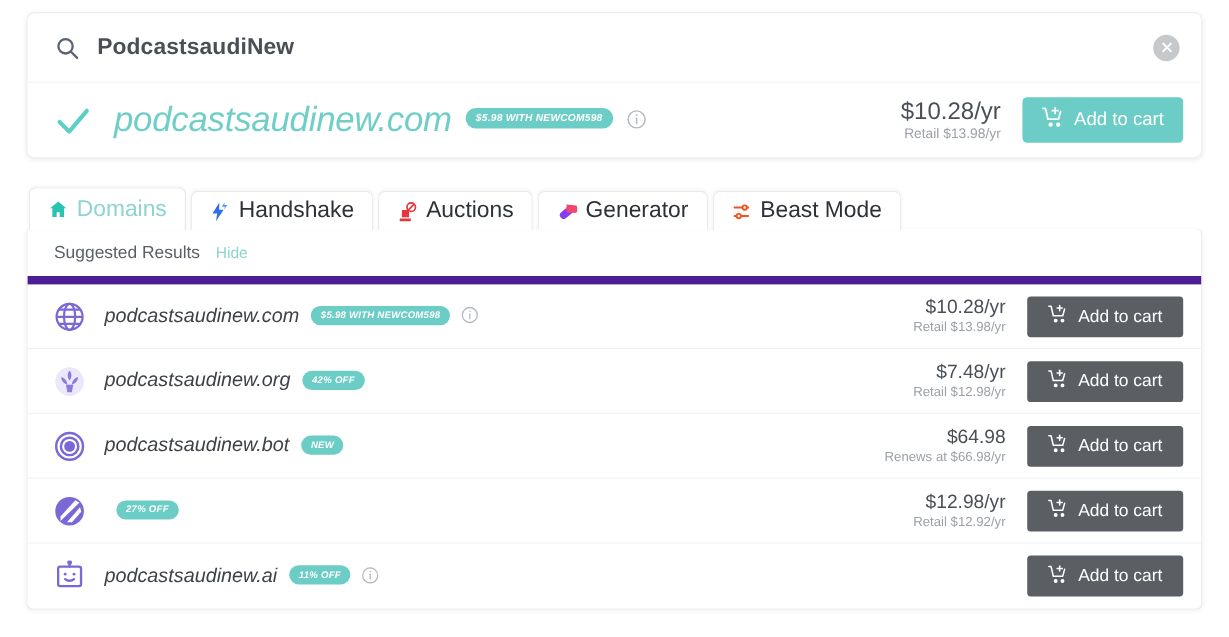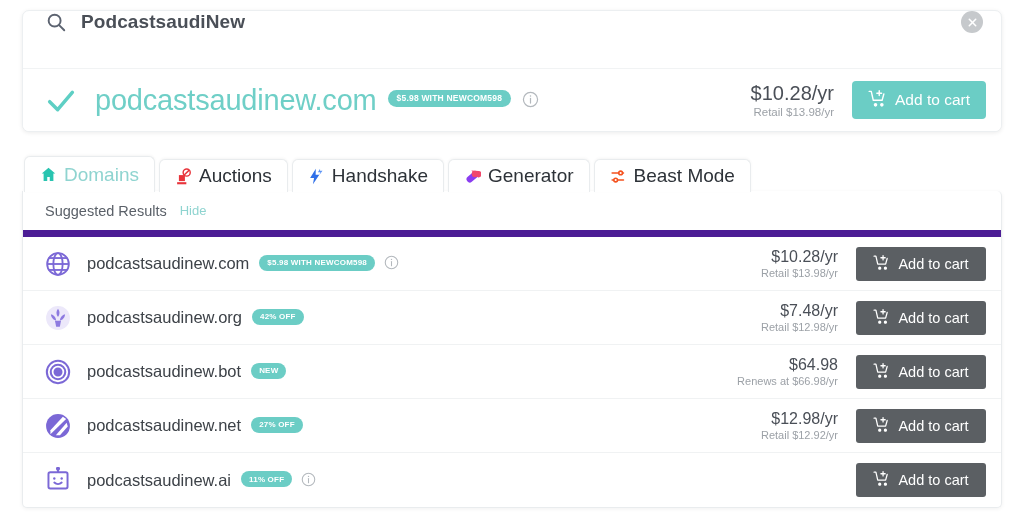--- a/index.html
+++ b/index.html
@@ -15,20 +15,21 @@
   .search-card {
     background: #fff;
     border: 1px solid #eceff1;
     border-radius: 7px;
     box-shadow: 0 1px 4px rgba(0,0,0,.08);
     overflow: hidden;
   }
   .search-row {
     height: 58px;
     display: flex;
+    align-items: center;
     padding: 0 18px 0 22px;
     border-bottom: 1px solid #f1f3f4;
   }
   .search-icon { width: 22px; height: 22px; flex: 0 0 22px; margin-right: 14px; color: #5c6370; }
   .search-text {
     font-size: 19px;
     color: #4a4f57;
     font-weight: 600;
     letter-spacing: .1px;
     flex: 1 1 auto;
@@ -150,21 +151,21 @@
   }
   .row:last-child { border-bottom: none; }
   .row-icon { width: 26px; height: 26px; flex: 0 0 26px; margin-right: 16px; }
   .row-name { font-size: 16.5px; color: #3d4248; }
   .row .badge { height: 16px; font-size: 8px; border-radius: 8px; top: -1px; margin-left: 10px; padding: 0 8px; }
   .row .info-icon { width: 15px; height: 15px; flex: 0 0 15px; margin-left: 9px; }
   .row .price-main { font-size: 16px; }
   .row .price-sub { font-size: 11px; }
   .row .cart-btn { height: 34px; min-width: 130px; font-size: 14.5px; border-radius: 3px; }
   .row .cart-btn svg { width: 17px; height: 17px; flex: 0 0 17px; }
-  .name-wrap { display: flex; align-items: center; }
+  .name-wrap { display: flex; align-items: center; font-style: italic; }
 </style>
 </head>
 <body>
 
 <div class="page">
 
   <div class="search-card">
 
     <div class="search-row">
       <span class="search-icon">
@@ -226,37 +227,37 @@
         <svg viewBox="0 0 24 24" fill="#29c4b0">
             <path d="M12 2.6 2.5 10.6h2.6V21h5.1v-5.6h3.6V21h5.1V10.6h2.6z"></path>
           </svg>
       </span>
       <span>Domains</span>
     </div>
 
     <div class="tab">
       <span class="tab-icon">
         <svg viewBox="0 0 24 24">
+            <path d="M11 1 3 14h5.5L7 23l9-13.5h-5.2z" fill="#2f6fe8"></path>
+            <path d="M17 1 14 6h3.5L16 10l4.5-6H17z" fill="#5b93f5"></path>
+          </svg>
+      </span>
+      <span>Handshake</span>
+    </div>
+
+    <div class="tab">
+      <span class="tab-icon">
+        <svg viewBox="0 0 24 24">
             <path d="M3 20h13v3H3z" fill="#e8343b"></path>
             <path d="M5.5 10h8.5v8.5H5.5z" fill="#e8343b"></path>
             <circle cx="16.5" cy="6.5" r="5" fill="none" stroke="#e8343b" stroke-width="2"></circle>
             <line x1="13" y1="10" x2="20" y2="3" stroke="#e8343b" stroke-width="2"></line>
           </svg>
       </span>
       <span>Auctions</span>
-    </div>
-
-    <div class="tab">
-      <span class="tab-icon">
-        <svg viewBox="0 0 24 24">
-            <path d="M11 1 3 14h5.5L7 23l9-13.5h-5.2z" fill="#2f6fe8"></path>
-            <path d="M17 1 14 6h3.5L16 10l4.5-6H17z" fill="#5b93f5"></path>
-          </svg>
-      </span>
-      <span>Handshake</span>
     </div>
 
     <div class="tab">
       <span class="tab-icon">
         <svg viewBox="0 0 24 24">
             <rect x="2" y="8" width="20" height="9" rx="4.5" transform="rotate(-40 12 12)" fill="#8a3df0"></rect>
             <path d="M12.3 4.4 19.6 11.7a4.5 4.5 0 0 1-6.4 6.4" fill="#f0486b" transform="rotate(-40 12 12) translate(4 0)"></path>
             <circle cx="15.5" cy="8.5" r="4.6" fill="#f0486b"></circle>
           </svg>
       </span>
@@ -389,21 +390,20 @@
 
     <div class="row">
       <span class="row-icon">
         <svg viewBox="0 0 24 24">
             <circle cx="12" cy="12" r="11" fill="#7b68d6"></circle>
             <path d="M16.5 3.5 5 16v3.6L19.5 5.5z" fill="#fff"></path>
             <path d="M20 9 10 20.5h3.8L21 12.5z" fill="#fff"></path>
           </svg>
       </span>
       <div class="name-wrap">
-        <span class="row-name">podcastsaudinew.net</span>
         <span class="badge">27% OFF</span>
       </div>
       <div class="spacer"></div>
       <div class="price-block">
         <div class="price-main">$12.98/yr</div>
         <div class="price-sub">Retail $12.92/yr</div>
       </div>
       <button class="cart-btn dark">
         <span>
           <svg viewBox="0 0 24 24" fill="none" stroke="currentColor" stroke-width="1.8" stroke-linecap="round" stroke-linejoin="round">

